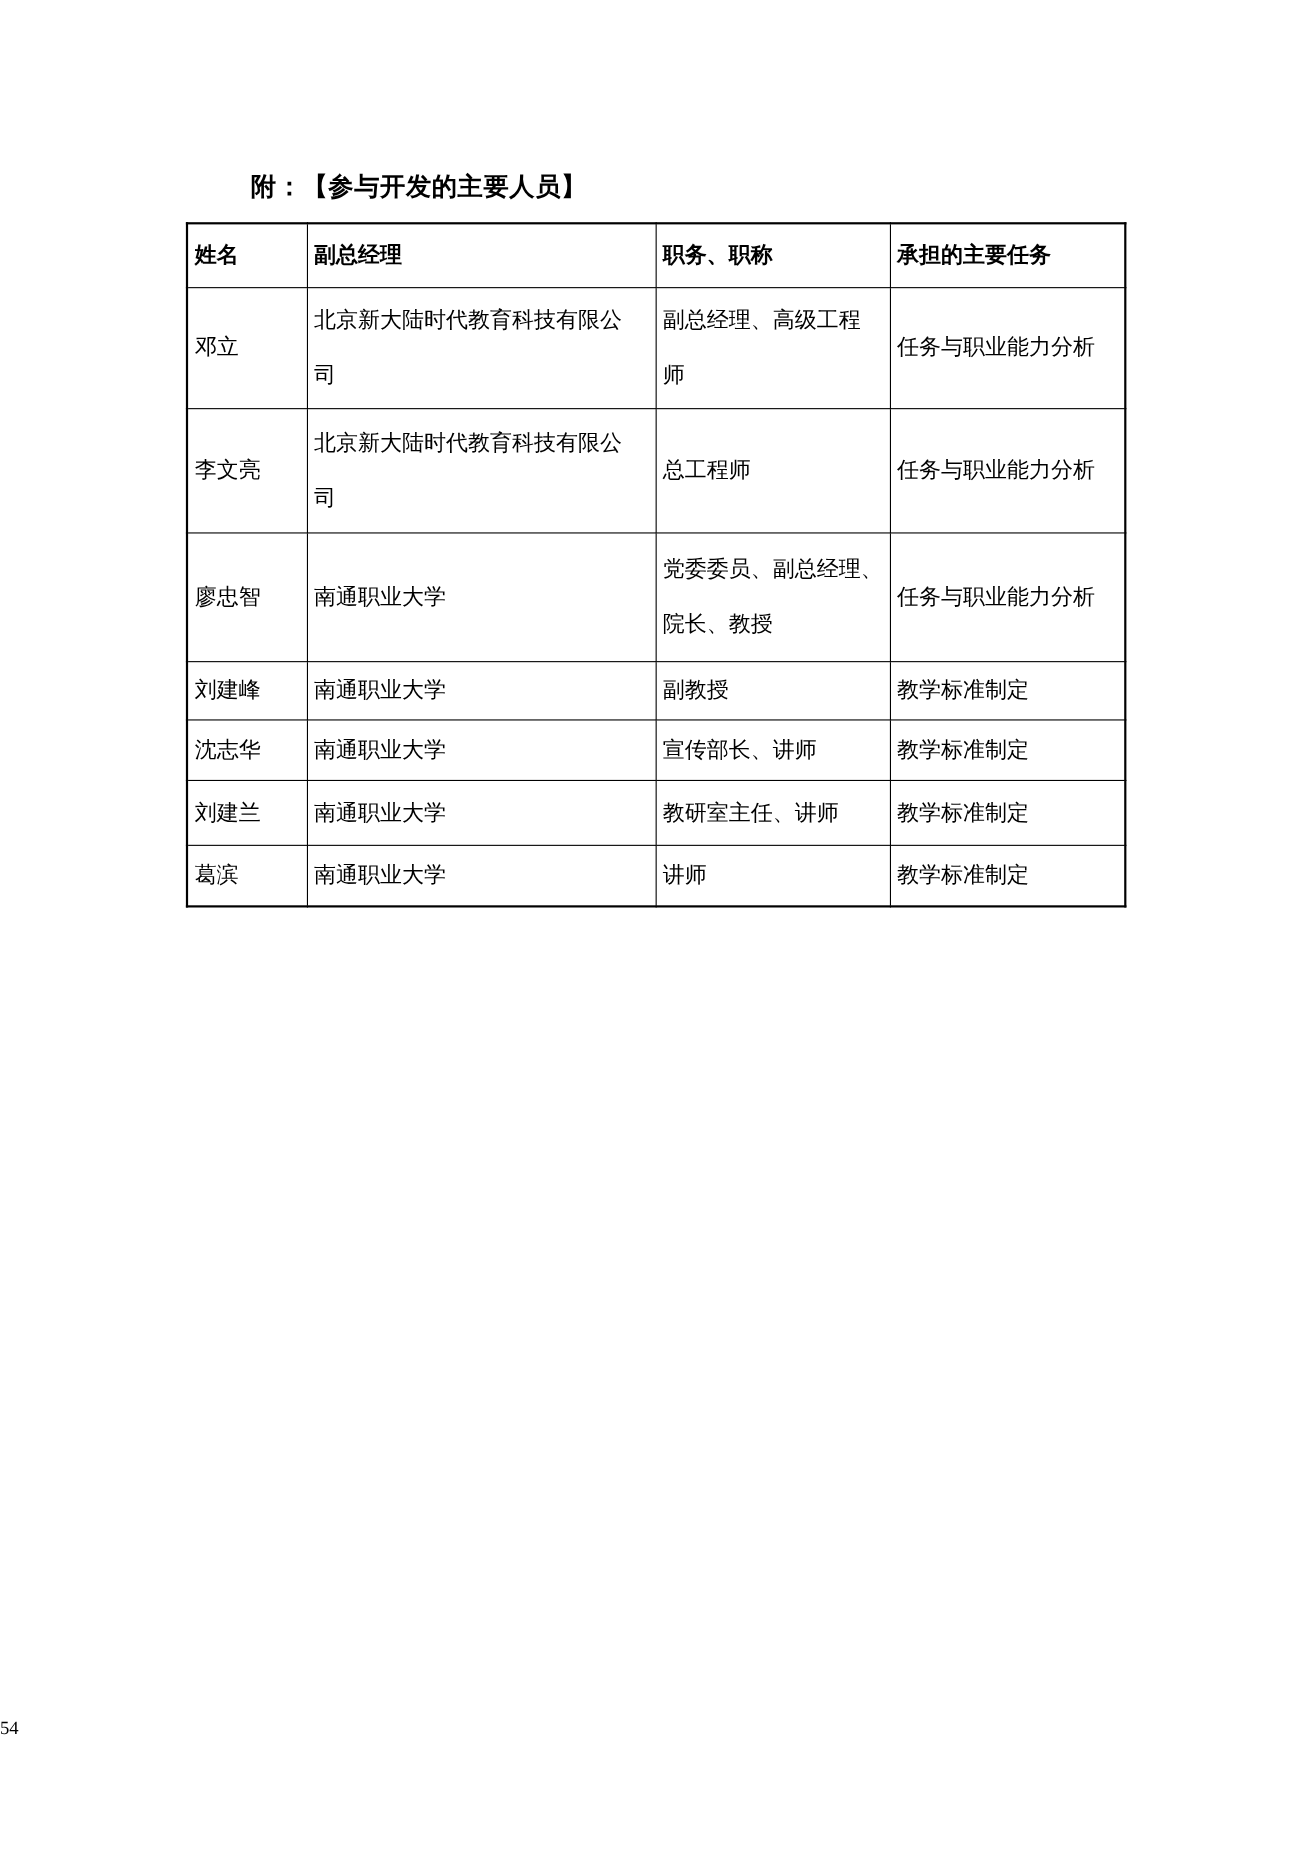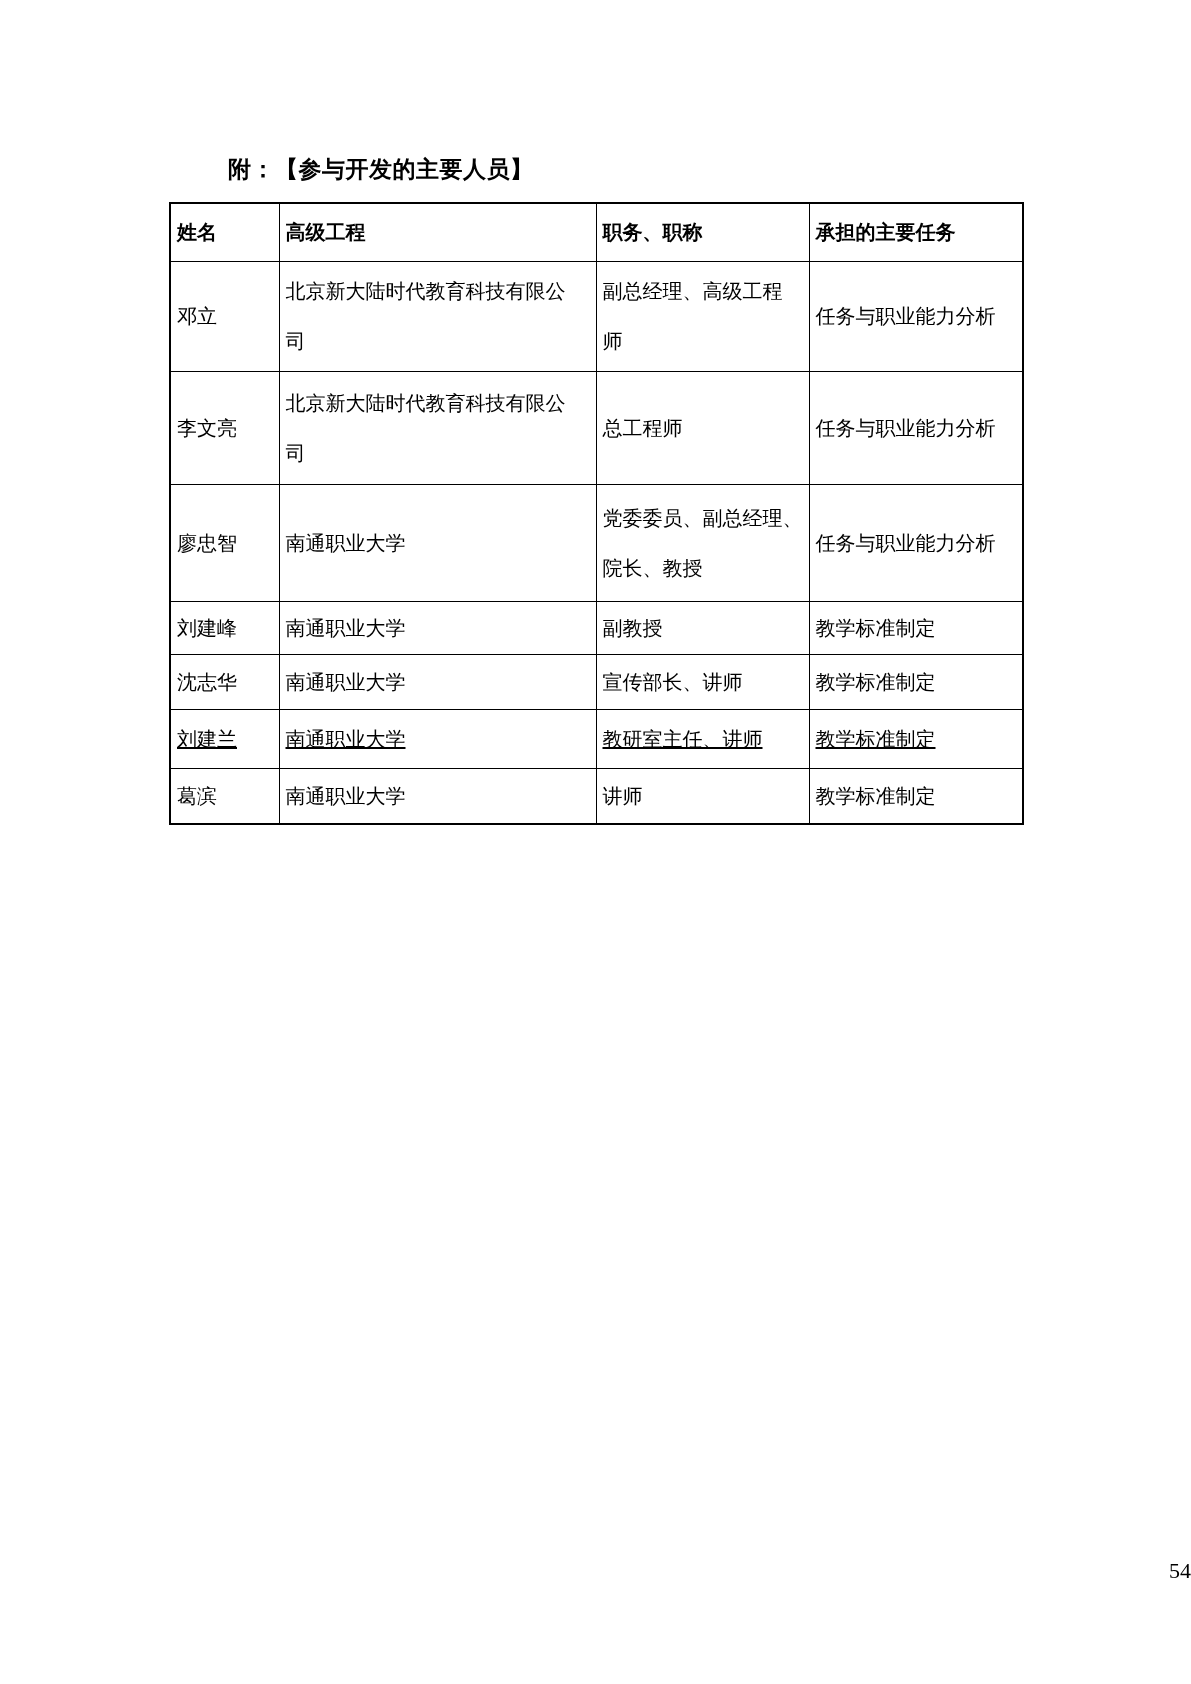--- a/index.html
+++ b/index.html
@@ -50,50 +50,50 @@
     font-family: "Liberation Sans", "DejaVu Sans", sans-serif;
     font-weight: bold;
     line-height: 26px;
   }
   tr.h-header { height: 58px; }
   tr.h-r0 { height: 110px; }
   tr.h-r1 { height: 113px; }
   tr.h-r2 { height: 117px; }
   tr.h-r3 { height: 53px; }
   tr.h-r4 { height: 55px; margin-left: 41px; }
-  tr.h-r5 { height: 59px; text-decoration: underline; }
+  tr.h-r5 { height: 59px; }
   tr.h-r6 { height: 56px; margin-top: 24px; }
   .page-number {
     position: absolute;
     left: 0;
     top: 1560px;
     width: 100%;
-    text-align: right;
-    font-size: 22px;
+    text-align: left;
+    font-size: 17px;
     line-height: 22px;
   }
 </style>
 </head>
 <body>
 
 <div class="sheet">
 
   <div class="doc-title">附：【参与开发的主要人员】</div>
 
   <table class="people-table">
     <colgroup>
       <col style="width:109px">
       <col style="width:317px">
       <col style="width:213px">
       <col style="width:214px">
     </colgroup>
     <tbody>
       <tr class="h-header">
         <th>姓名</th>
-        <th>高级工程</th>
+        <th>副总经理</th>
         <th>职务、职称</th>
         <th>承担的主要任务</th>
       </tr>
 
       <tr class="h-r0">
         <td>邓立</td>
         <td>北京新大陆时代教育科技有限公
 司</td>
         <td>副总经理、高级工程
 师</td>

